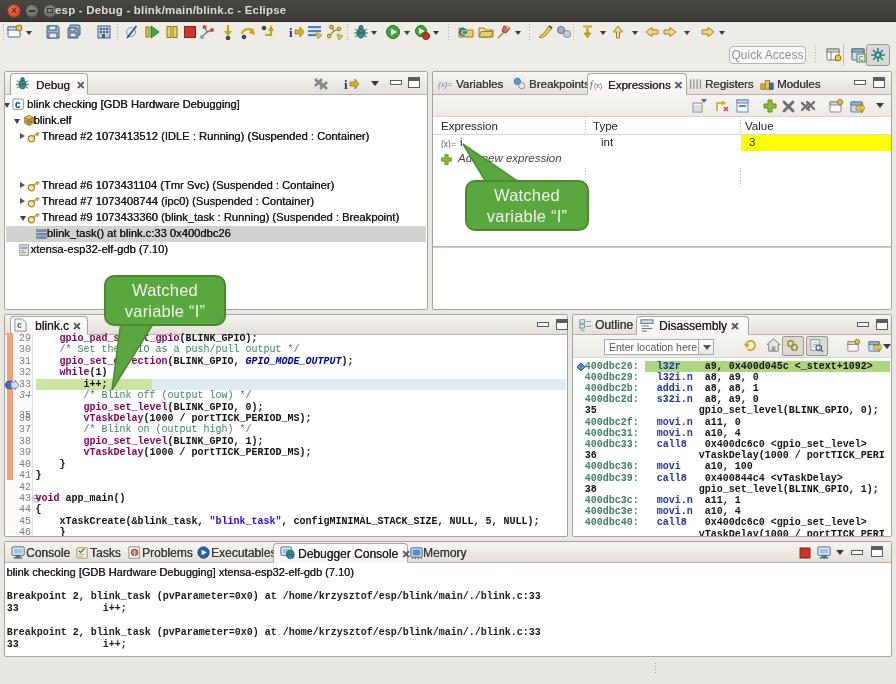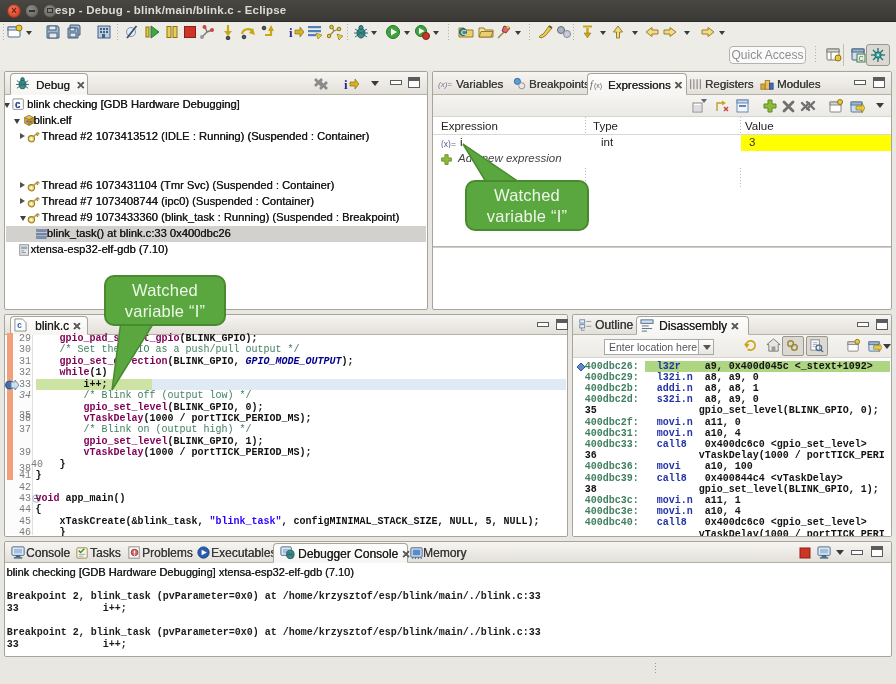--- a/index.html
+++ b/index.html
@@ -465,25 +465,25 @@
         <div class="cl ln" style="left:9px; top:63.72px; width:17px; text-align:right;">33</div>
         <div class="cl" style="left:30.5px; top:63.72px;">        i++;</div>
         <div class="cl ln" style="left:9px; top:75.15px; width:17px; text-align:right;font-style:italic;">34</div>
         <div class="cl" style="left:30.5px; top:75.15px;">        <span class="cm">/* Blink off (output low) */</span></div>
         <div class="cl ln" style="left:9px; top:95px; width:17px; text-align:right;">35</div>
         <div class="cl" style="left:30.5px; top:86.58px;"><span class="fn">        gpio_set_level</span>(BLINK_GPIO, 0);</div>
         <div class="cl ln" style="left:9px; top:98.01px; width:17px; text-align:right;">36</div>
         <div class="cl" style="left:30.5px; top:98.01px;"><span class="fn">        vTaskDelay</span>(1000 / portTICK_PERIOD_MS);</div>
         <div class="cl ln" style="left:9px; top:109.44px; width:17px; text-align:right;">37</div>
         <div class="cl" style="left:30.5px; top:109.44px;">        <span class="cm">/* Blink on (output high) */</span></div>
-        <div class="cl ln" style="left:9px; top:120.87px; width:17px; text-align:right;margin-top:27px;">38</div>
+        <div class="cl ln" style="left:9px; top:120.87px; width:17px; text-align:right;">38</div>
         <div class="cl" style="left:30.5px; top:120.87px;"><span class="fn">        gpio_set_level</span>(BLINK_GPIO, 1);</div>
         <div class="cl ln" style="left:9px; top:132.30px; width:17px; text-align:right;">39</div>
         <div class="cl" style="left:30.5px; top:132.30px;"><span class="fn">        vTaskDelay</span>(1000 / portTICK_PERIOD_MS);</div>
-        <div class="cl ln" style="left:9px; top:143.73px; width:17px; text-align:right;margin-left:12px;">40</div>
+        <div class="cl ln" style="left:9px; top:143.73px; width:17px; text-align:right;">40</div>
         <div class="cl" style="left:30.5px; top:143.73px;">    }</div>
         <div class="cl ln" style="left:9px; top:155.16px; width:17px; text-align:right;">41</div>
         <div class="cl" style="left:30.5px; top:155.16px;">}</div>
         <div class="cl ln" style="left:9px; top:166.59px; width:17px; text-align:right;">42</div>
         <div class="cl" style="left:30.5px; top:166.59px;"></div>
         <div class="cl ln" style="left:9px; top:178.02px; width:17px; text-align:right;">43</div>
         <svg class="abs" style="left:26.5px; top:179.02px;" width="9" height="9" viewBox="0 0 9 9">
           <circle cx="4.5" cy="4.5" r="3.8" fill="#fff" stroke="#9ab0c4"></circle>
           <line x1="2" y1="4.5" x2="7" y2="4.5" stroke="#667" stroke-width="1"></line>
         </svg>

